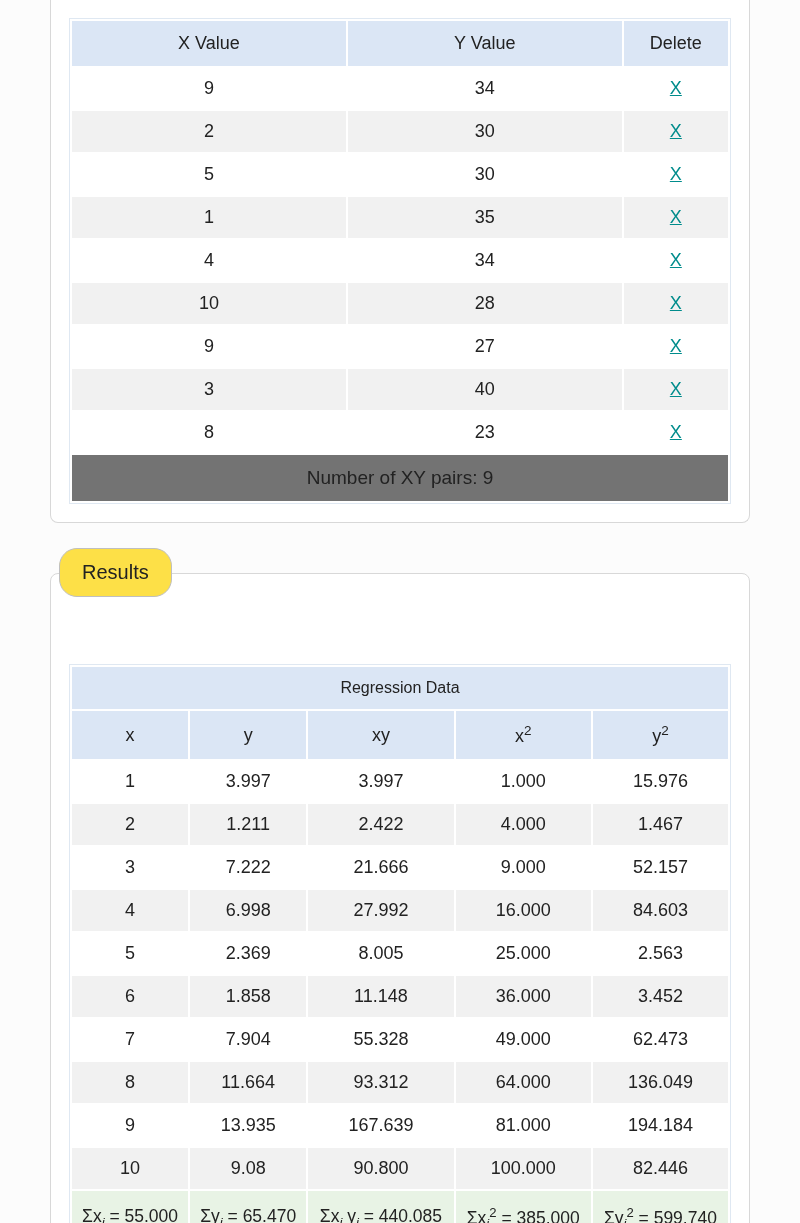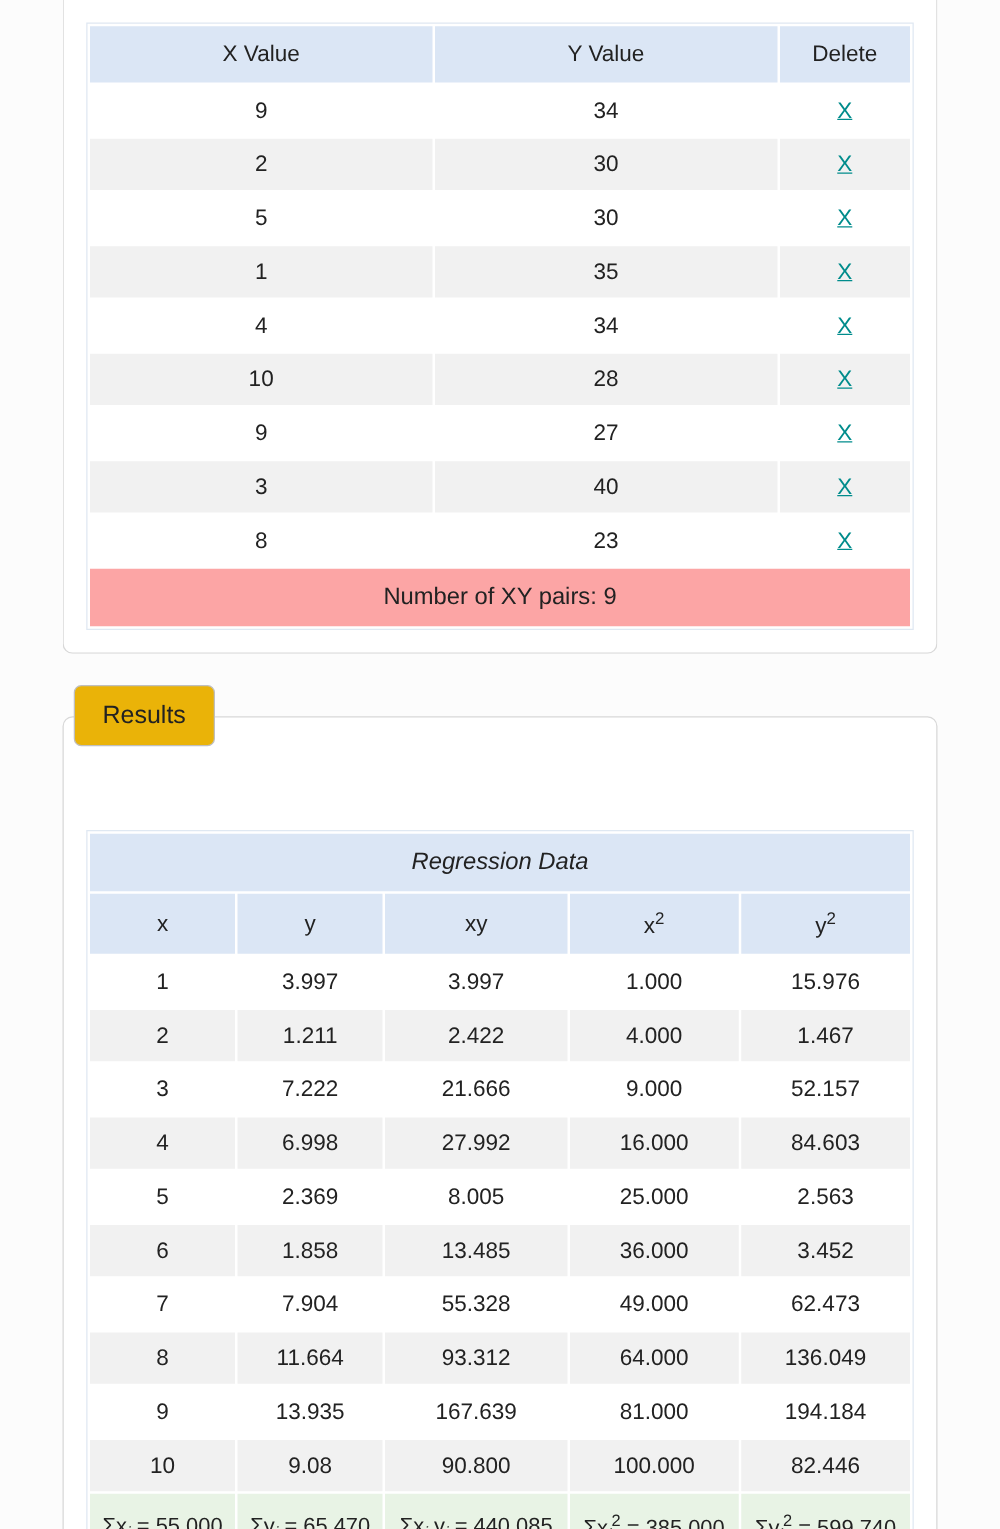--- a/index.html
+++ b/index.html
@@ -42,27 +42,26 @@
     text-align: center;
   }
   tr.odd td { background: #ffffff; }
   tr.even td { background: #f1f1f1; }
   .delete-link {
     color: #008c8c;
     text-decoration: underline;
     cursor: pointer;
   }
   tr.footer td {
-    background: #fca5a5;
+    background: #737373;
     font-size: 19px;
     padding: 12px 8px;
   }
   th.reg-title {
-    font-size: 19px;
-    font-style: italic;
+    font-size: 16px;
   }
   .sup { vertical-align: super; font-size: 0.75em; }
   .sub { vertical-align: sub; font-size: 0.75em; font-style: italic; }
   .reg-footer td {
     background: #e8f3e5;
     font-size: 17.5px;
     padding: 14px 4px;
     white-space: nowrap;
   }
 </style>
@@ -128,21 +127,21 @@
     <tfoot>
       <tr class="footer">
         <td colspan="3">Number of XY pairs: 9</td>
       </tr>
     </tfoot>
   </table>
 </div>
 
 <div style="position:relative; margin-top:50px;">
   <div class="card" style="padding-top:90px;">
-    <div class="results-tab" style="position:absolute; top:-26px; left:8px; background:#eab308; border:1px solid #bfbfbf; border-radius:6px; padding:12px 22px; font-size:20px;">Results</div>
+    <div class="results-tab" style="position:absolute; top:-26px; left:8px; background:#fde047; border:1px solid #bfbfbf; border-radius:18px; padding:12px 22px; font-size:20px;">Results</div>
     <table>
       <thead>
         <tr>
           <th colspan="5" class="reg-title">Regression Data</th>
         </tr>
         <tr>
           <th>x</th>
           <th>y</th>
           <th>xy</th>
           <th><span>x</span><span class="sup">2</span></th>
@@ -181,21 +180,21 @@
           <tr class="odd">
             <td>5</td>
             <td>2.369</td>
             <td>8.005</td>
             <td>25.000</td>
             <td>2.563</td>
           </tr>
           <tr class="even">
             <td>6</td>
             <td>1.858</td>
-            <td>13.485</td>
+            <td>11.148</td>
             <td>36.000</td>
             <td>3.452</td>
           </tr>
           <tr class="odd">
             <td>7</td>
             <td>7.904</td>
             <td>55.328</td>
             <td>49.000</td>
             <td>62.473</td>
           </tr>

